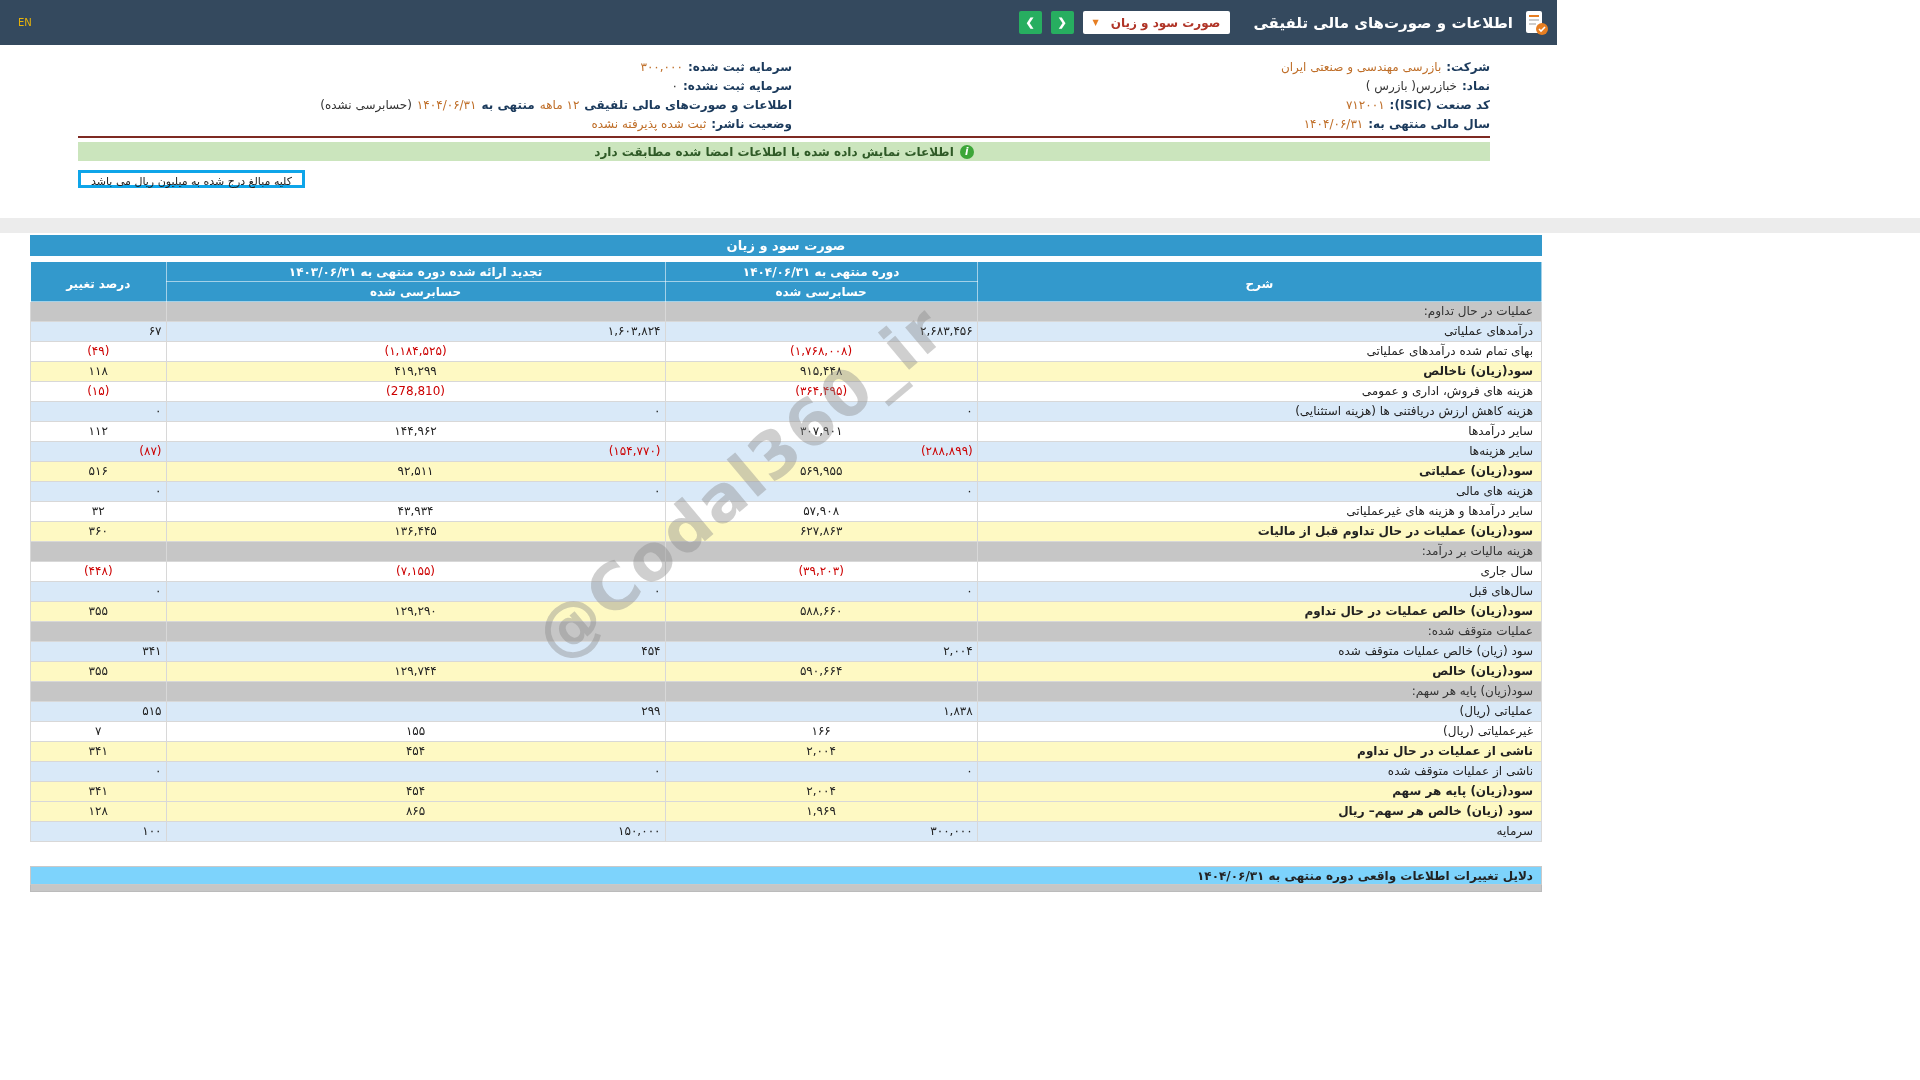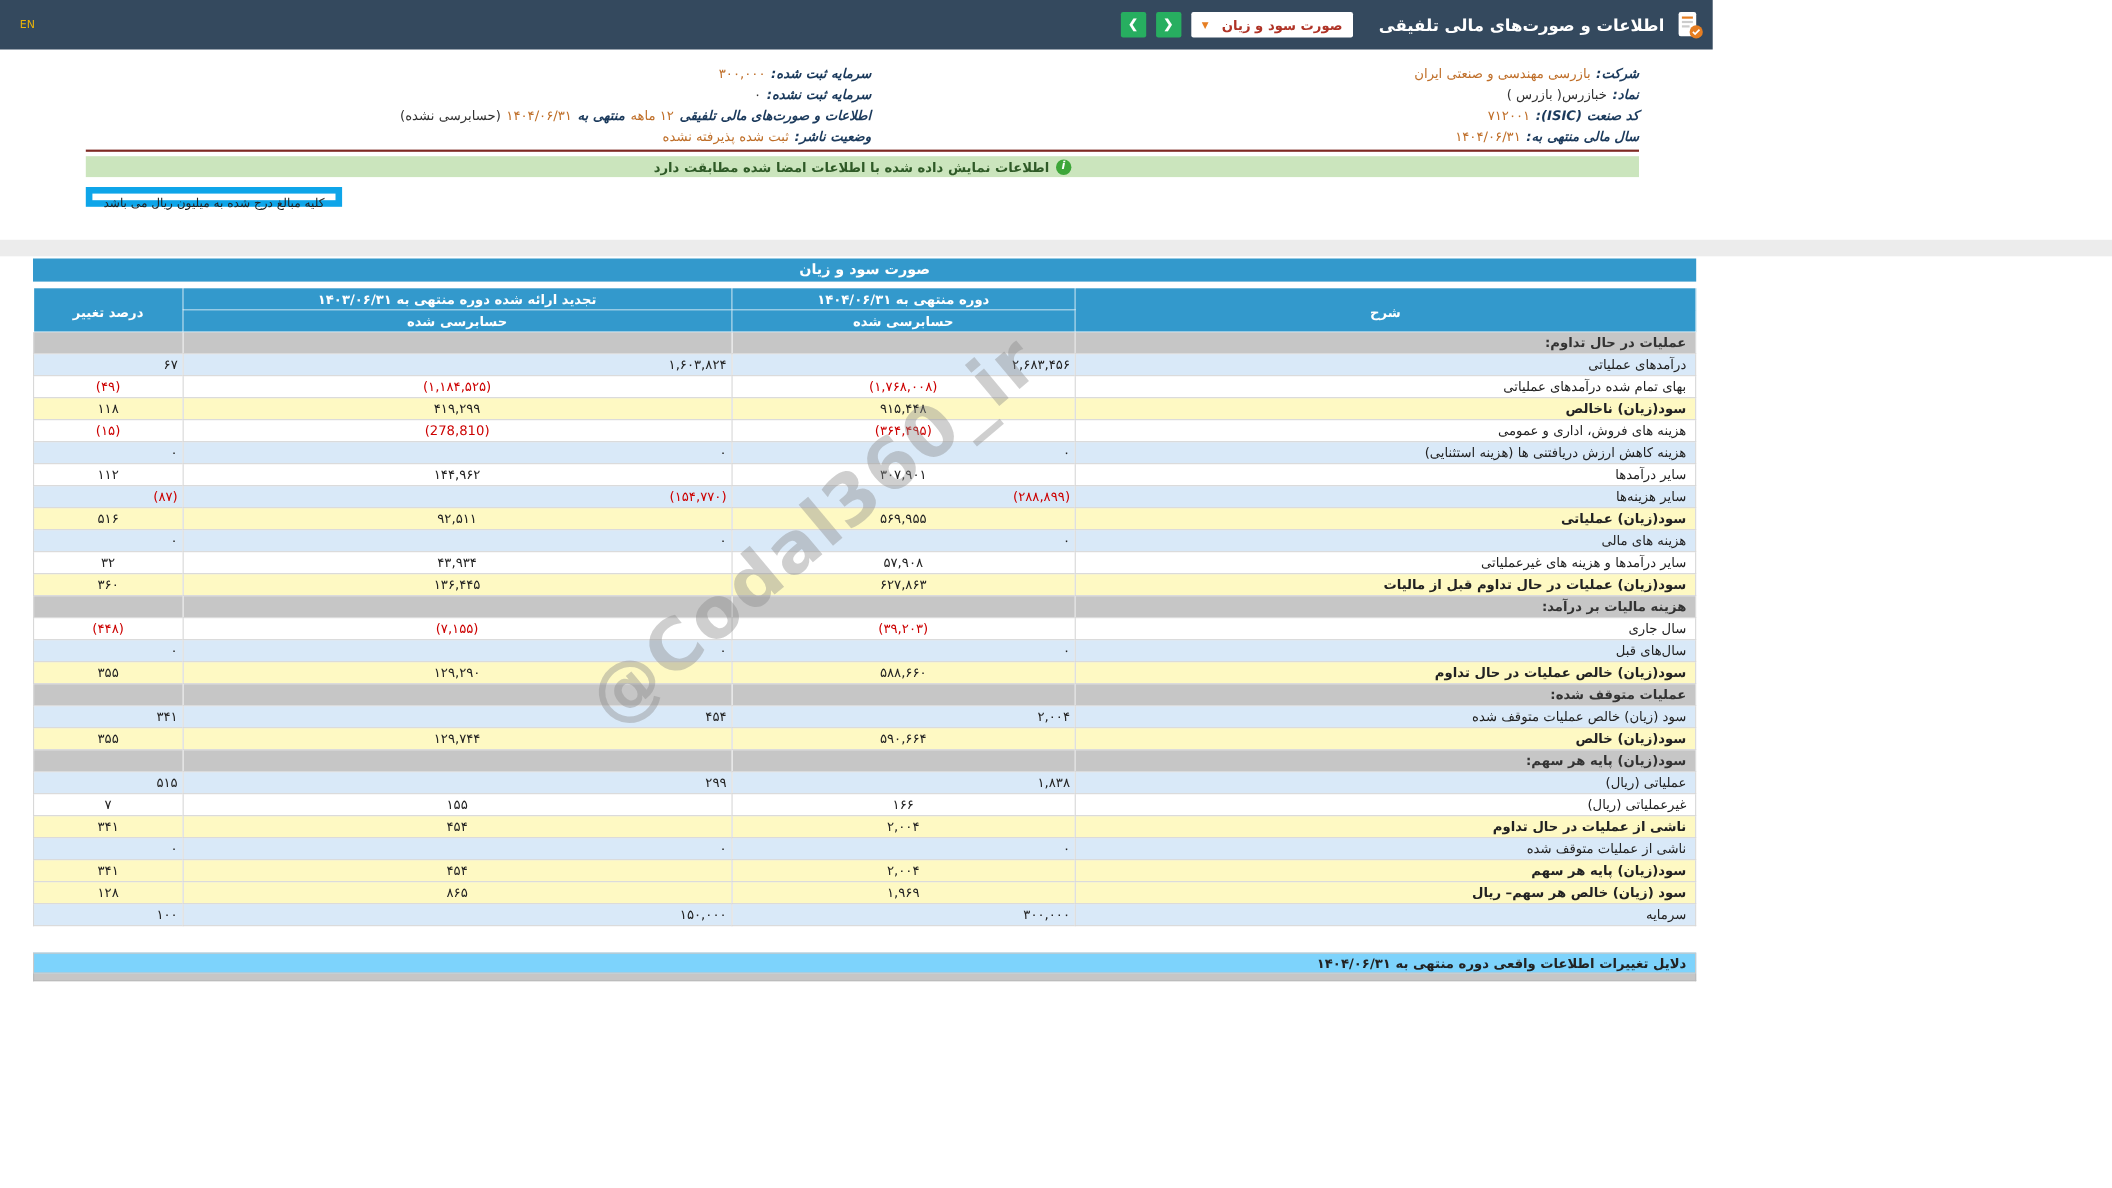--- a/index.html
+++ b/index.html
@@ -32,40 +32,40 @@
 
   
   .info {
     margin: 12px 67px 0 78px; padding-bottom: 3px;
     border-bottom: 2px solid #7e2a23; font-size: 12px;
   }
   .info-row { display: flex; height: 19px; align-items: center; }
   .info-cell { display: flex; align-items: center; gap: 5px; white-space: nowrap; }
   .info-cell.right { width: 698px; }
   .info-cell.left  { flex: 1; }
-  .lbl { font-weight: bold; color: #1b3a5c; font-style: italic; }
+  .lbl { font-weight: bold; color: #1b3a5c; }
   .val { color: #333; }
   .val.orange, .orange { color: #bf6e28; }
 
   
   .banner {
     margin: 4px 67px 0 78px; height: 19px; background: #cbe5bd;
     display: flex; align-items: center; justify-content: center; gap: 6px;
     font-size: 12px; font-weight: bold; color: #2f5a27;
   }
   .info-icon {
     width: 14px; height: 14px; border-radius: 50%; background: #3da639; color: #fff;
     font-size: 10px; font-weight: bold; font-style: italic;
     display: inline-flex; align-items: center; justify-content: center;
   }
 
   
   .unit-note {
     margin: 9px auto 0 78px; width: fit-content;
-    border: 6px solid #0ea5e9; background: #fff; color: #222;
+    border: 3px solid #0ea5e9; background: #fff; color: #222;
     font-size: 11px; padding: 1px 10px; height: 18px; line-height: 15px;
   }
 
   
   .band { width: 100%; height: 15px; background: #ececec; margin-top: 30px; }
 
   
   .table-area { padding: 2px 15px 0 30px; position: relative; }
   .stmt-title {
     height: 21px; background: #3399cc; color: #fff; font-size: 13px; font-weight: bold;
@@ -82,21 +82,21 @@
     color: #222; padding: 0 4px; overflow: hidden; white-space: nowrap;
   }
   td.c-desc { text-align: right; padding-right: 8px; }
   td.c-num { direction: ltr; }
   td.neg { color: #cc0000; }
   tr.row-white  td { background: #ffffff; }
   tr.row-blue   td { background: #d9e9f8; text-align: right; }
   tr.row-yellow td { background: #fef9c3; }
   tr.row-yellow td.c-desc { font-weight: bold; padding-left: 12px; }
   tr.row-section td { background: #c6c6c6; color: #333; }
-  tr.row-section td.c-desc { font-weight: bold; }
+  tr.row-section td.c-desc { font-weight: normal; }
 
   .watermark {
     position: absolute; left: 740px; top: 250px;
     transform: translate(-50%, -50%) rotate(-40deg);
     font-size: 64px; font-weight: bold; color: #8a8a8a; opacity: 0.4;
     letter-spacing: 2px; pointer-events: none; direction: ltr; z-index: 5;
     white-space: nowrap;
   }
 
   

